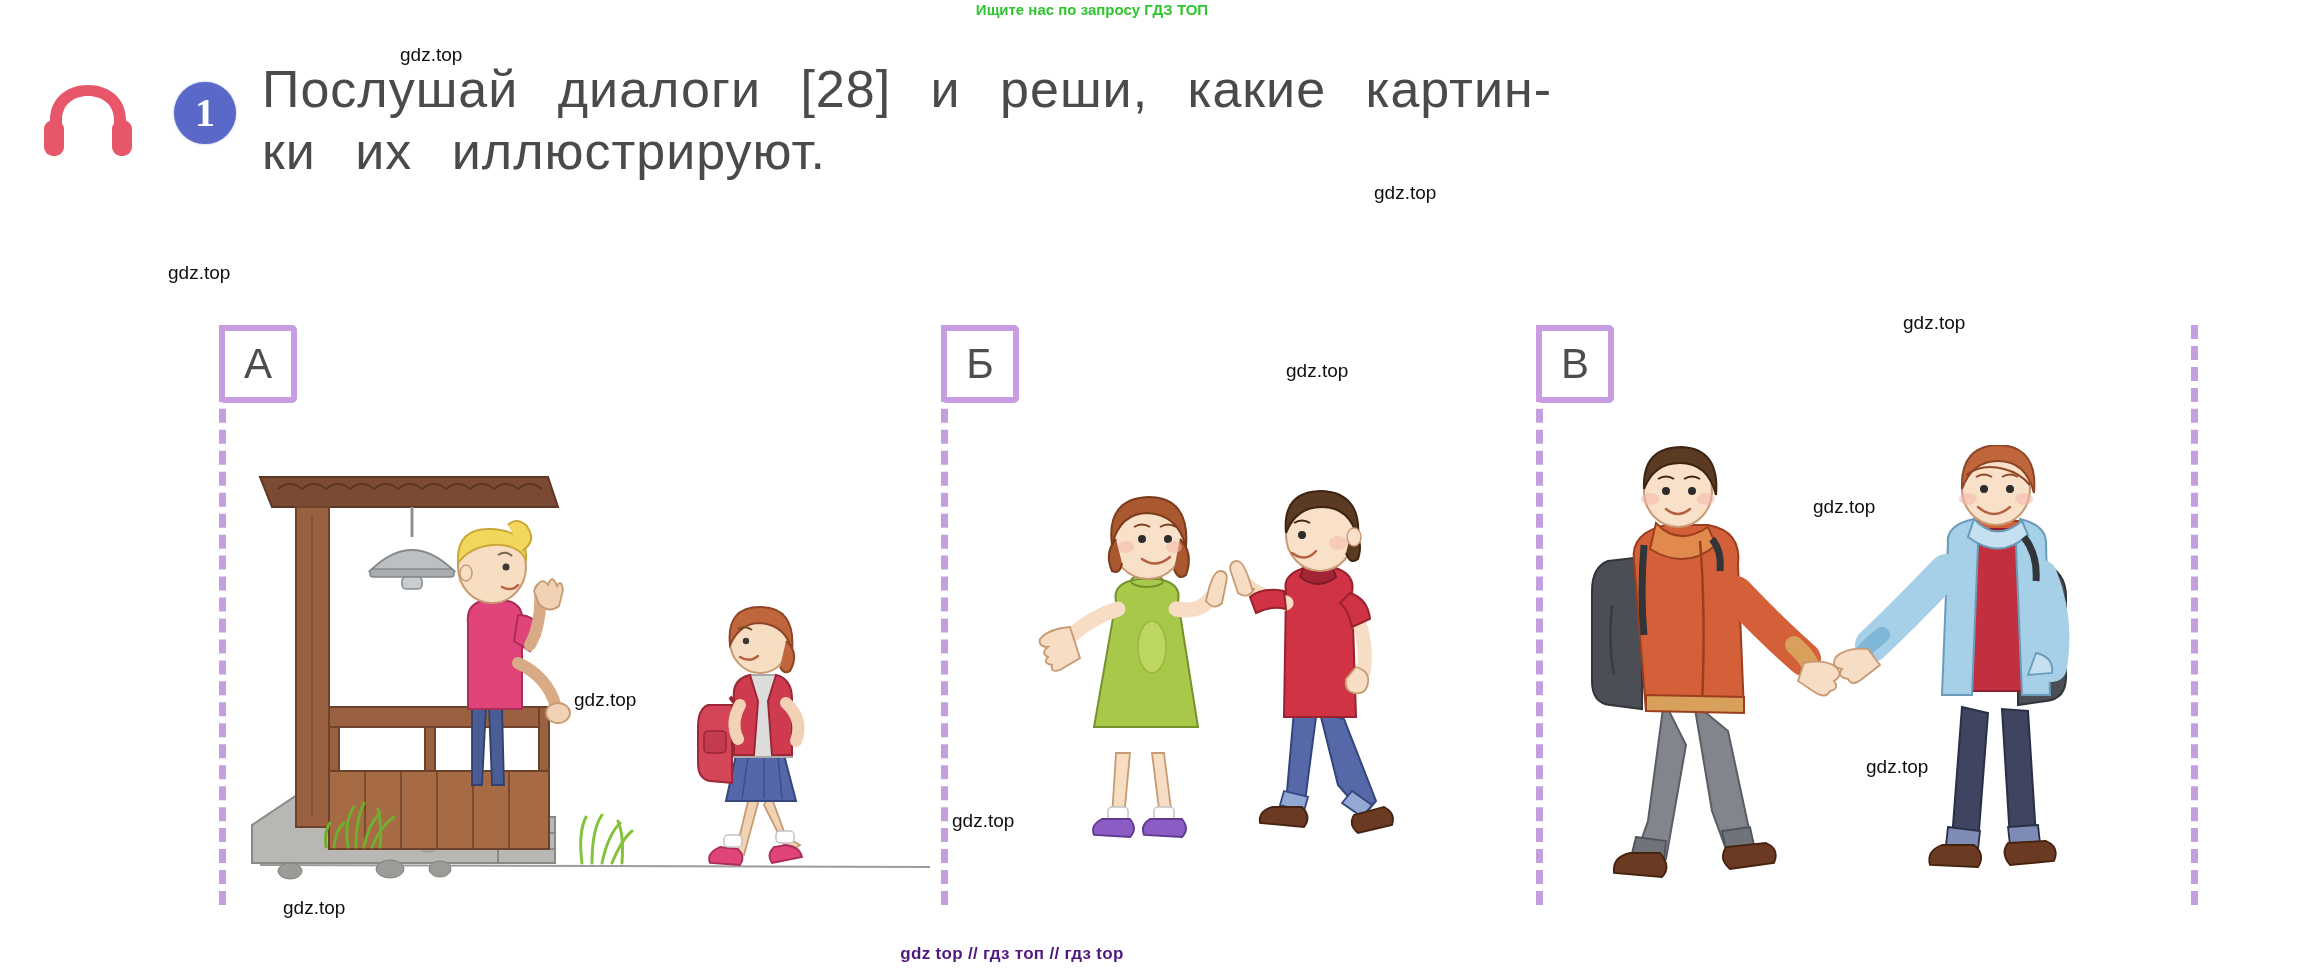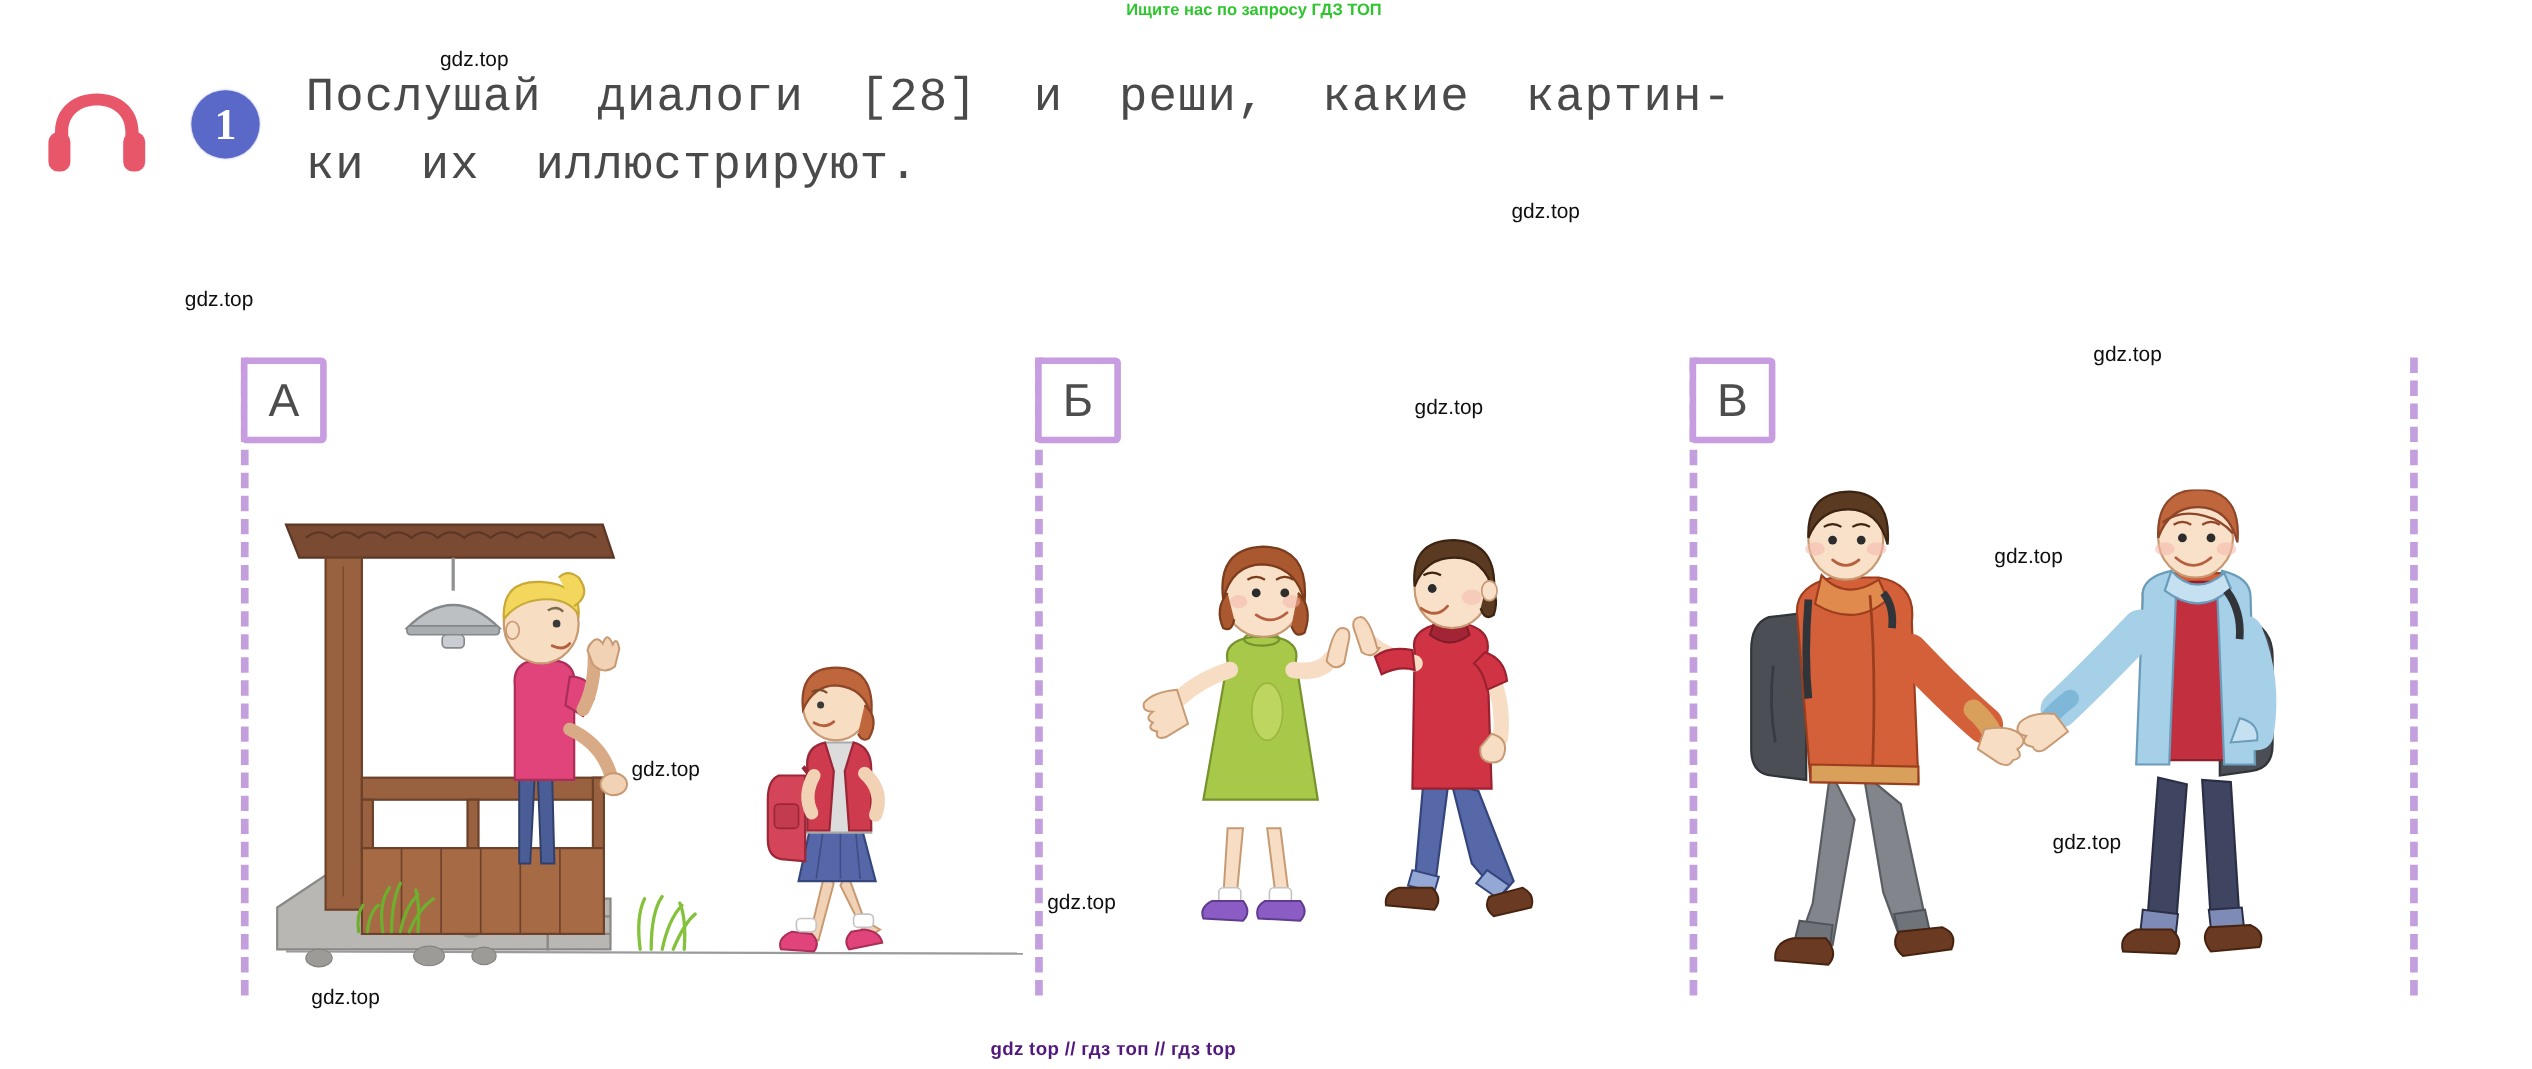--- a/index.html
+++ b/index.html
@@ -21,21 +21,20 @@
     top: 0px;
     left: 0;
     width: 2184px;
     text-align: center;
     font-family: "Liberation Sans", sans-serif;
     font-size: 15px;
     font-weight: bold;
     color: #2ec52e;
     letter-spacing: 0px;
     line-height: 20px;
-    margin-left: 48px;
   }
 
   
   #exercise-header {
     position: absolute;
     left: 40px;
     top: 58px;
     width: 2230px;
     display: flex;
     align-items: flex-start;
@@ -62,24 +61,24 @@
     align-items: center;
     justify-content: center;
     font-family: "Liberation Serif", serif;
     font-size: 40px;
     font-weight: bold;
     line-height: 1;
     box-shadow: 0 0 2px rgba(90,104,200,.7);
   }
 
   #task-text {
-    margin-left: 42px;
+    margin-left: 26px;
     flex: 1 1 auto;
-    font-family: Liberation Mono, monospace;
-    font-size: 43px;
+    font-family: Liberation Sans, sans-serif;
+    font-size: 52px;
     line-height: 62px;
     color: #4a4a4a;
     letter-spacing: 1px;
     max-width: 1975px;
   }
   #task-text .line {
     display: block;
     white-space: nowrap;
   }
   #task-text .l1 {

